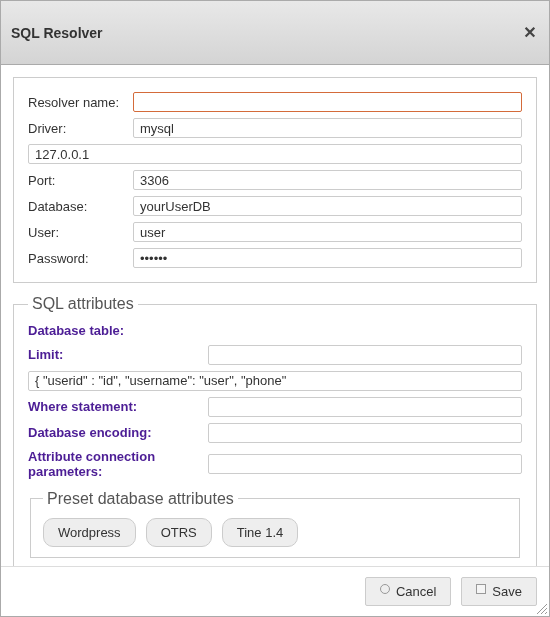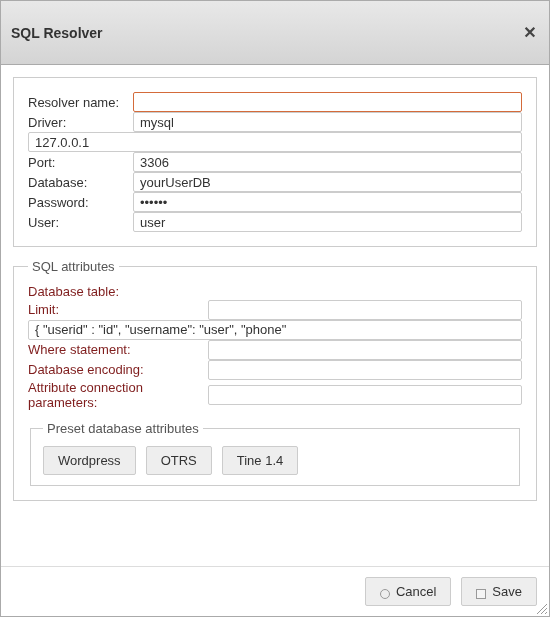--- a/index.html
+++ b/index.html
@@ -48,40 +48,42 @@
   .fieldset {
     border: 1px solid #ccc;
     padding: 10px 14px 14px 14px;
     margin: 0 0 12px 0;
   }
   .fieldset.noledge {
     padding-top: 14px;
   }
   legend {
     padding: 0 4px;
-    font-size: 13px;
+    font-size: 16px;
     color: #555;
   }
   .row {
     display: flex;
     align-items: center;
+    margin-bottom: 6px;
   }
   .row:last-child { margin-bottom: 0; }
   .label {
     width: 105px;
     flex-shrink: 0;
     color: #333;
     padding-right: 6px;
   }
   .label-wide {
     width: 180px;
     flex-shrink: 0;
-    color: #7f1d1d;
+    color: #4c1d95;
     padding-right: 6px;
     line-height: 1.2;
+    font-weight: bold;
   }
   .field {
     flex: 1;
     height: 20px;
     border: 1px solid #ccc;
     border-radius: 2px;
     padding: 2px 6px;
     font-size: 13px;
     font-family: inherit;
     color: #333;
@@ -98,42 +100,42 @@
   }
   .preset-row {
     display: flex;
     gap: 10px;
   }
   .preset-btn {
     background: #eeeeee;
     border: 1px solid #ccc;
     padding: 6px 14px;
     font-size: 13px;
-    border-radius: 2px;
+    border-radius: 10px;
     cursor: pointer;
     color: #333;
   }
   .footer {
     border-top: 1px solid #ddd;
     padding: 10px 12px;
     display: flex;
     justify-content: flex-end;
     gap: 10px;
     align-items: center;
   }
   .action-btn {
     background: #eeeeee;
     border: 1px solid #ccc;
     padding: 6px 14px;
     font-size: 13px;
     border-radius: 2px;
     cursor: pointer;
     color: #333;
     display: flex;
-    align-items: flex-end;
+    align-items: flex-start;
     gap: 6px;
   }
   .mini-icon {
     width: 10px;
     height: 10px;
     display: inline-block;
   }
   .cancel-icon {
     border: 1px solid #999;
     border-radius: 50%;
@@ -179,26 +181,26 @@
       </div>
       <div class="row">
         <span class="label">Port:</span>
         <input class="field" value="3306" style="">
       </div>
       <div class="row">
         <span class="label">Database:</span>
         <input class="field" value="yourUserDB" style="">
       </div>
       <div class="row">
+        <span class="label">User:</span>
+        <input class="field" value="user" style="">
+      </div>
+      <div class="row">
         <span class="label">Password:</span>
         <input class="field" value="••••••" style="">
-      </div>
-      <div class="row">
-        <span class="label">User:</span>
-        <input class="field" value="user" style="">
       </div>
     </fieldset>
 
     <fieldset class="fieldset">
       <legend>SQL attributes</legend>
 
       <div class="row">
         <span class="label-wide">Database table:</span>
       </div>
       <div class="row">

